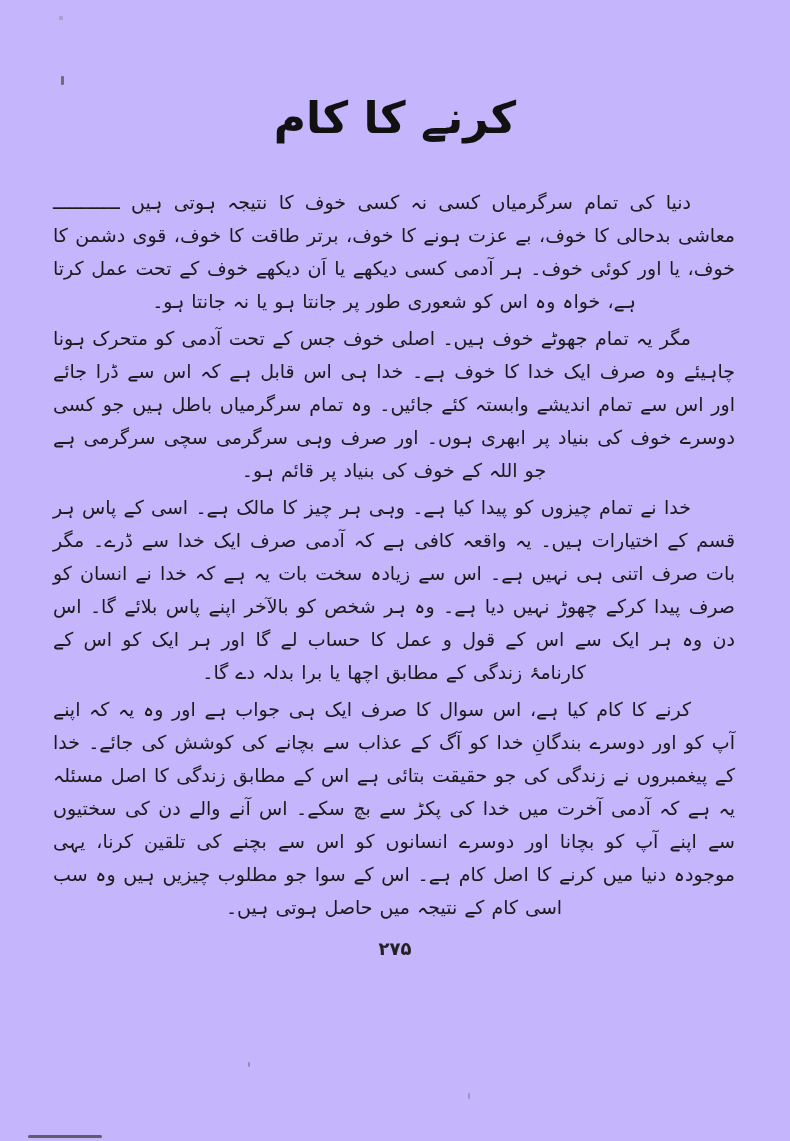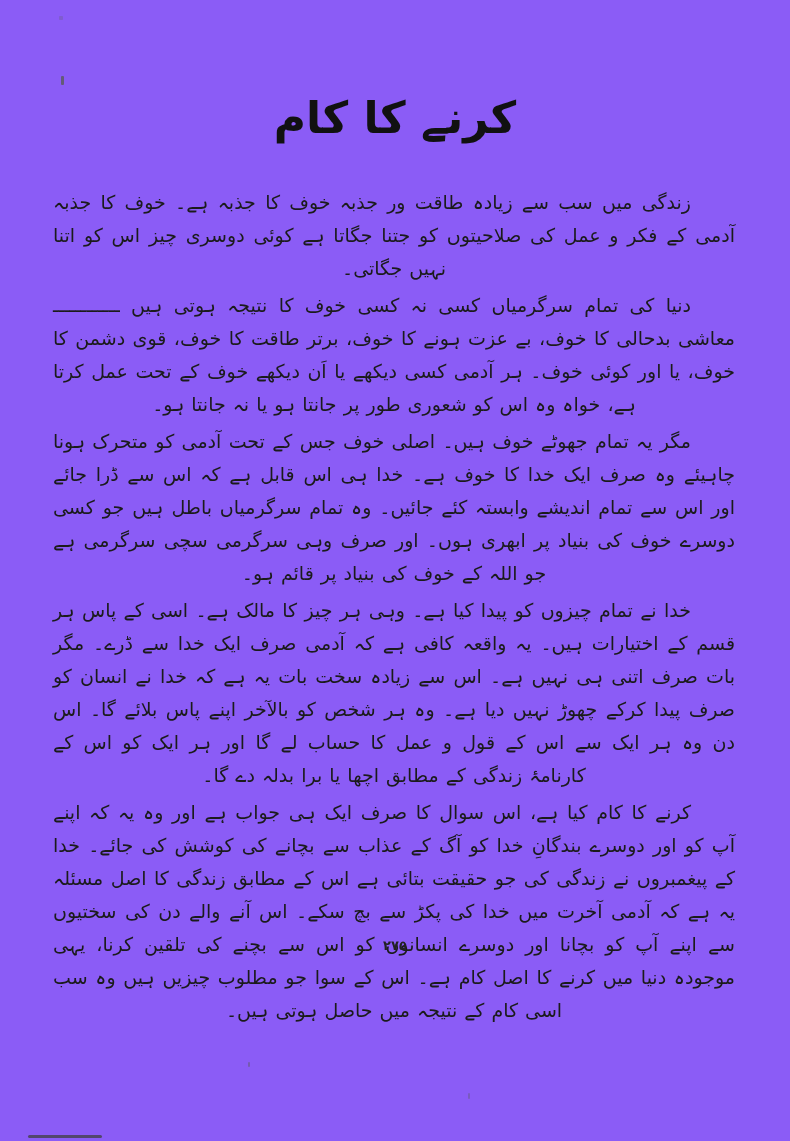--- a/index.html
+++ b/index.html
@@ -4,21 +4,21 @@
 <style>
   html, body {
     margin: 0;
     padding: 0;
     background: #ffffff;
   }
   .page {
     position: relative;
     width: 790px;
     height: 1141px;
-    background: #8b5cf6;
+    background: #c4b5fd;
     font-family: "DejaVu Sans", sans-serif;
     color: #181818;
     overflow: hidden;
     box-sizing: border-box;
   }
   .title {
     position: absolute;
     top: 92px;
     left: 0;
     right: 0;
@@ -48,21 +48,21 @@
     text-align-last: center;    
     word-spacing: 1px;
   }
   .page-number {
     position: absolute;
     top: 938px;
     left: 0;
     right: 0;
     text-align: center;
     direction: rtl;
-    font-size: 13px;
+    font-size: 18px;
     font-weight: bold;
     color: #222222;
   }
   
   .speck {
     position: absolute;
     background: #5a5a5a;
     border-radius: 1px;
   }
   .speck-a { left: 61px; top: 76px;  width: 3px; height: 9px; opacity: .8; }
@@ -79,21 +79,20 @@
   }
 </style>
 </head>
 <body>
 
 <div class="page">
 
   <h1 class="title">کرنے کا کام</h1>
 
   <div class="body-text">
-    <p class="para">زندگی میں سب سے زیادہ طاقت ور جذبہ خوف کا جذبہ ہے۔ خوف کا جذبہ آدمی کے فکر و عمل کی صلاحیتوں کو جتنا جگاتا ہے کوئی دوسری چیز اس کو اتنا نہیں جگاتی۔</p>
     <p class="para">دنیا کی تمام سرگرمیاں کسی نہ کسی خوف کا نتیجہ ہوتی ہیں ــــــــــــ معاشی بدحالی کا خوف، بے عزت ہونے کا خوف، برتر طاقت کا خوف، قوی دشمن کا خوف، یا اور کوئی خوف۔ ہر آدمی کسی دیکھے یا اَن دیکھے خوف کے تحت عمل کرتا ہے، خواہ وہ اس کو شعوری طور پر جانتا ہو یا نہ جانتا ہو۔</p>
     <p class="para">مگر یہ تمام جھوٹے خوف ہیں۔ اصلی خوف جس کے تحت آدمی کو متحرک ہونا چاہیئے وہ صرف ایک خدا کا خوف ہے۔ خدا ہی اس قابل ہے کہ اس سے ڈرا جائے اور اس سے تمام اندیشے وابستہ کئے جائیں۔ وہ تمام سرگرمیاں باطل ہیں جو کسی دوسرے خوف کی بنیاد پر ابھری ہوں۔ اور صرف وہی سرگرمی سچی سرگرمی ہے جو اللہ کے خوف کی بنیاد پر قائم ہو۔</p>
     <p class="para">خدا نے تمام چیزوں کو پیدا کیا ہے۔ وہی ہر چیز کا مالک ہے۔ اسی کے پاس ہر قسم کے اختیارات ہیں۔ یہ واقعہ کافی ہے کہ آدمی صرف ایک خدا سے ڈرے۔ مگر بات صرف اتنی ہی نہیں ہے۔ اس سے زیادہ سخت بات یہ ہے کہ خدا نے انسان کو صرف پیدا کرکے چھوڑ نہیں دیا ہے۔ وہ ہر شخص کو بالآخر اپنے پاس بلائے گا۔ اس دن وہ ہر ایک سے اس کے قول و عمل کا حساب لے گا اور ہر ایک کو اس کے کارنامۂ زندگی کے مطابق اچھا یا برا بدلہ دے گا۔</p>
     <p class="para">کرنے کا کام کیا ہے، اس سوال کا صرف ایک ہی جواب ہے اور وہ یہ کہ اپنے آپ کو اور دوسرے بندگانِ خدا کو آگ کے عذاب سے بچانے کی کوشش کی جائے۔ خدا کے پیغمبروں نے زندگی کی جو حقیقت بتائی ہے اس کے مطابق زندگی کا اصل مسئلہ یہ ہے کہ آدمی آخرت میں خدا کی پکڑ سے بچ سکے۔ اس آنے والے دن کی سختیوں سے اپنے آپ کو بچانا اور دوسرے انسانوں کو اس سے بچنے کی تلقین کرنا، یہی موجودہ دنیا میں کرنے کا اصل کام ہے۔ اس کے سوا جو مطلوب چیزیں ہیں وہ سب اسی کام کے نتیجہ میں حاصل ہوتی ہیں۔</p>
   </div>
 
   <div class="page-number">۲۷۵</div>
 
   <div class="speck speck-a"></div>
   <div class="speck speck-b"></div>

